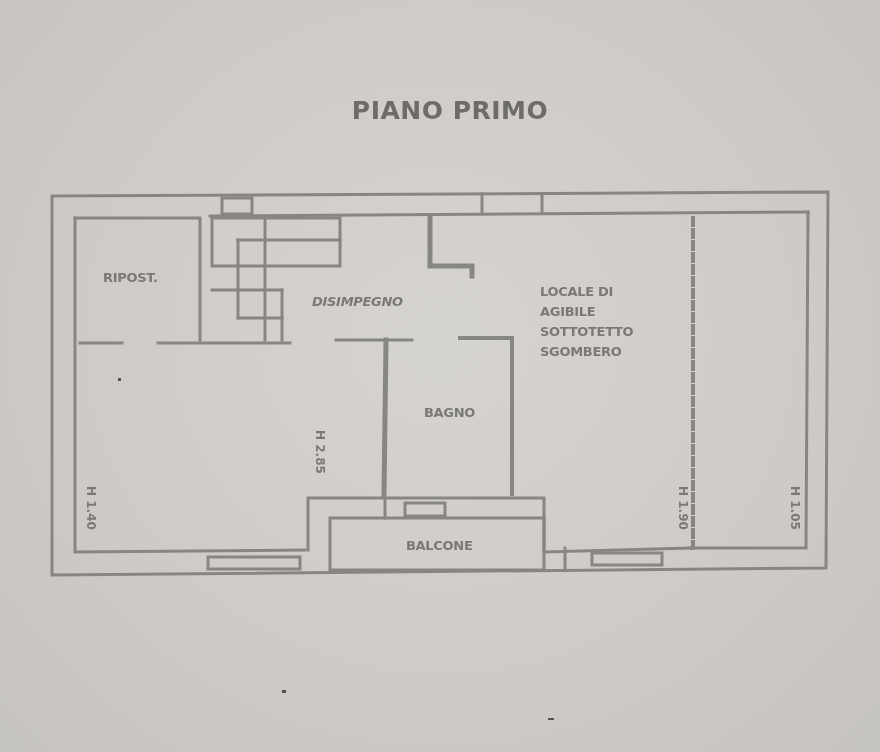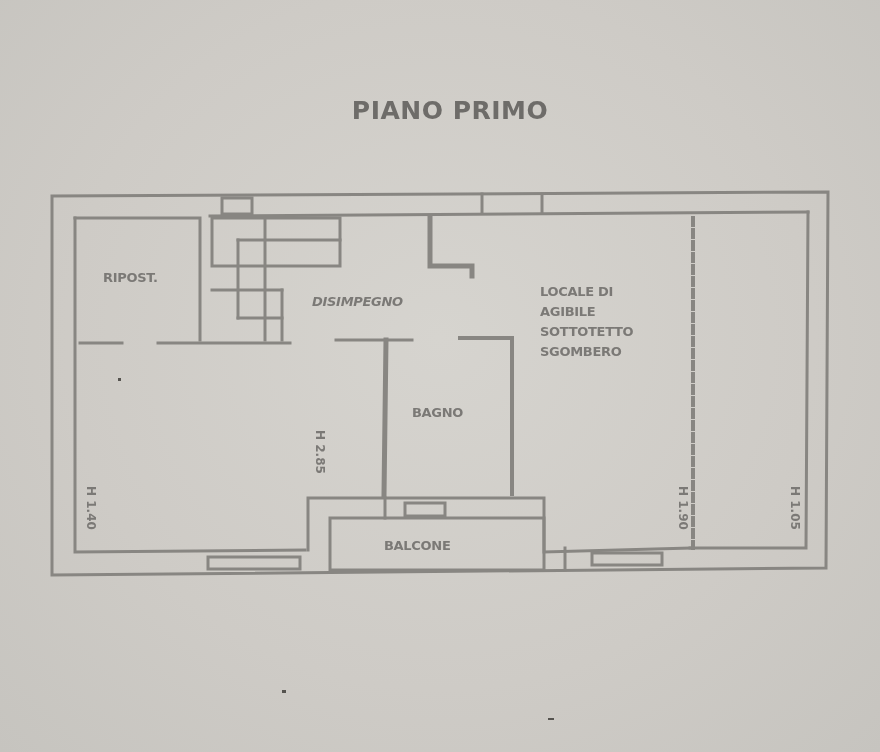--- a/index.html
+++ b/index.html
@@ -81,22 +81,22 @@
 </svg>
 
 <div class="label" style="left:103px; top:268px;">RIPOST.</div>
 <div class="label" style="left:312px; top:292px;font-style:italic;">DISIMPEGNO</div>
 <div class="label" style="left:540px; top:282px;">
   <div>LOCALE DI</div>
   <div>AGIBILE</div>
   <div>SOTTOTETTO</div>
   <div>SGOMBERO</div>
 </div>
-<div class="label" style="left:412px; top:403px;">BAGNO</div>
-<div class="label" style="left:384px; top:536px;">BALCONE</div>
+<div class="label" style="left:424px; top:403px;">BAGNO</div>
+<div class="label" style="left:406px; top:536px;">BALCONE</div>
 
 <div class="vlabel" style="left:98px; top:486px;">H 1.40</div>
 <div class="vlabel" style="left:327px; top:430px;">H 2.85</div>
 <div class="vlabel" style="left:690px; top:486px;">H 1.90</div>
 <div class="vlabel" style="left:802px; top:486px;">H 1.05</div>
 
 <div class="speck" style="left:282px; top:690px; width:4px; height:3px;"></div>
 <div class="speck" style="left:548px; top:718px; width:6px; height:2px;"></div>
 <div class="speck" style="left:118px; top:378px; width:3px; height:3px;"></div>
 

